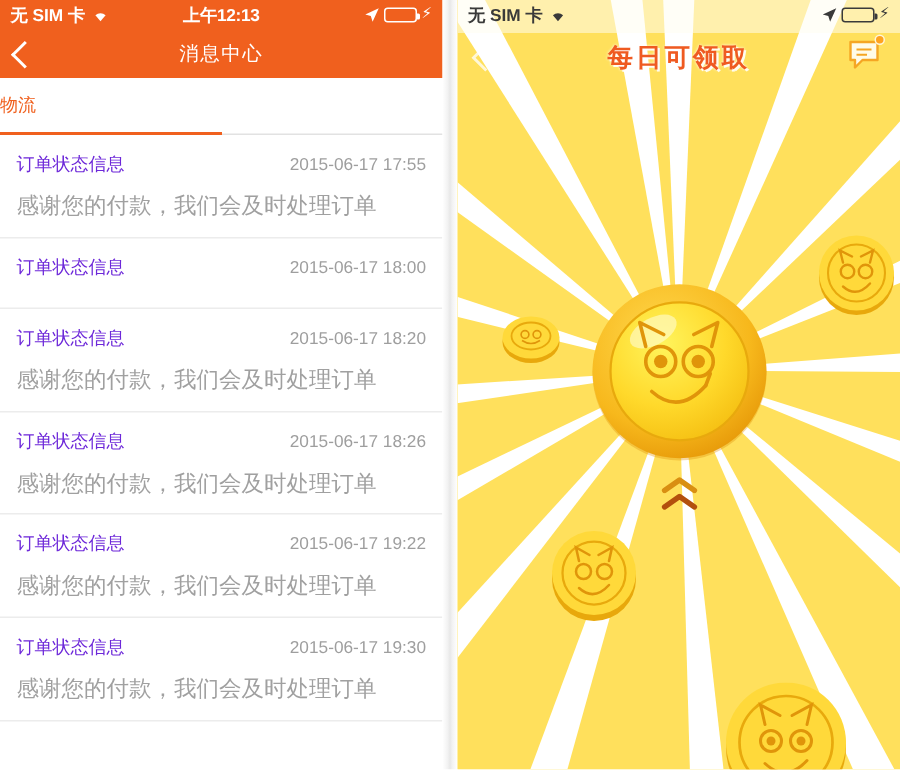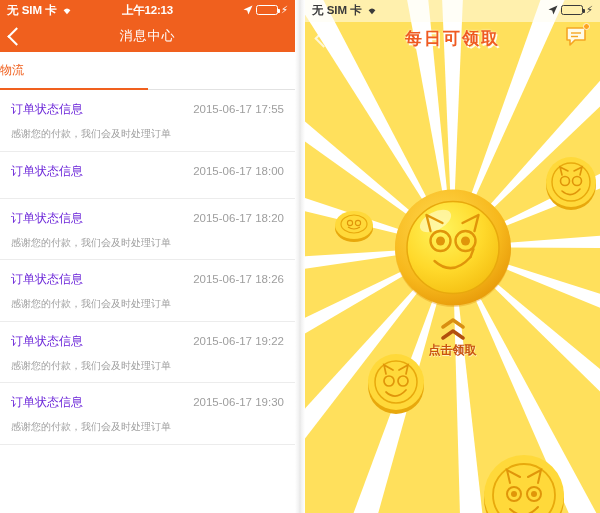--- a/index.html
+++ b/index.html
@@ -47,21 +47,21 @@
   .tab{flex:1;display:flex;align-items:center;justify-content:flex-start;
     font-size:12px;color:#555;cursor:pointer;}
   .tab.active{color:#f0601e;}
   .tab-underline{position:absolute;bottom:-1px;left:0;width:50%;height:2px;background:#f0601e;}
 
   .msg-list{height:424px;overflow:hidden;background:#fff;position:relative;}
   .msg-row{padding:11px 11px 9px 11px;border-bottom:1px solid #ececec;box-sizing:border-box;}
   .msg-head{display:flex;justify-content:space-between;align-items:baseline;margin-bottom:9px;}
   .msg-title{font-size:12px;color:#6d28d9;}
   .msg-time{font-size:11.5px;color:#9e9e9e;text-align:right;}
-  .msg-body{font-size:10px;color:#a0a0a0;line-height:1.45;}
+  .msg-body{font-size:15px;color:#a0a0a0;line-height:1.45;}
 
   
   .p-right{background:#ffe86b;}
   .p-right .statusbar{color:#3a3a3a;position:relative;z-index:40;background:transparent;}
   .rays{position:absolute;left:0;top:0;width:295px;height:513px;z-index:1;}
   .r-navbar{position:relative;z-index:30;height:36px;display:flex;align-items:center;
     justify-content:center;}
   .r-title{font-size:17px;font-weight:bold;color:#ef5a21;letter-spacing:2px;
     text-shadow:0 0 2px #fff,1.5px 1.5px 0 rgba(255,255,255,.9);}
   .r-back{position:absolute;left:12px;top:0;height:36px;display:flex;align-items:center;cursor:pointer;}
@@ -304,21 +304,20 @@
 
     <div class="cta">
       <div class="cta-arrows">
         <svg width="26" height="11" viewBox="0 0 26 11">
             <path d="M3 9 L13 2 L23 9" stroke="#d98f12" stroke-width="3.5" fill="none" stroke-linecap="round" stroke-linejoin="round"></path>
           </svg>
         <svg width="26" height="11" viewBox="0 0 26 11">
             <path d="M3 9 L13 2 L23 9" stroke="#b3500d" stroke-width="3.5" fill="none" stroke-linecap="round" stroke-linejoin="round"></path>
           </svg>
       </div>
-      <div class="cta-text">点击领取</div>
     </div>
 
     <div class="coin-float" style="left:28px;top:208px;">
       <svg width="42" height="36" viewBox="0 0 42 36">
         <ellipse cx="21" cy="20" rx="19" ry="14" fill="#e8a80c"></ellipse>
         <ellipse cx="21" cy="17" rx="19" ry="14" fill="#ffd93a"></ellipse>
         <ellipse cx="21" cy="16" rx="13" ry="9" fill="none" stroke="#e8a90d" stroke-width="1.2"></ellipse>
         <g stroke="#e0950a" stroke-width="1.1" fill="none">
           <circle cx="17" cy="15" r="2.6"></circle>
             <circle cx="25" cy="15" r="2.6"></circle>

